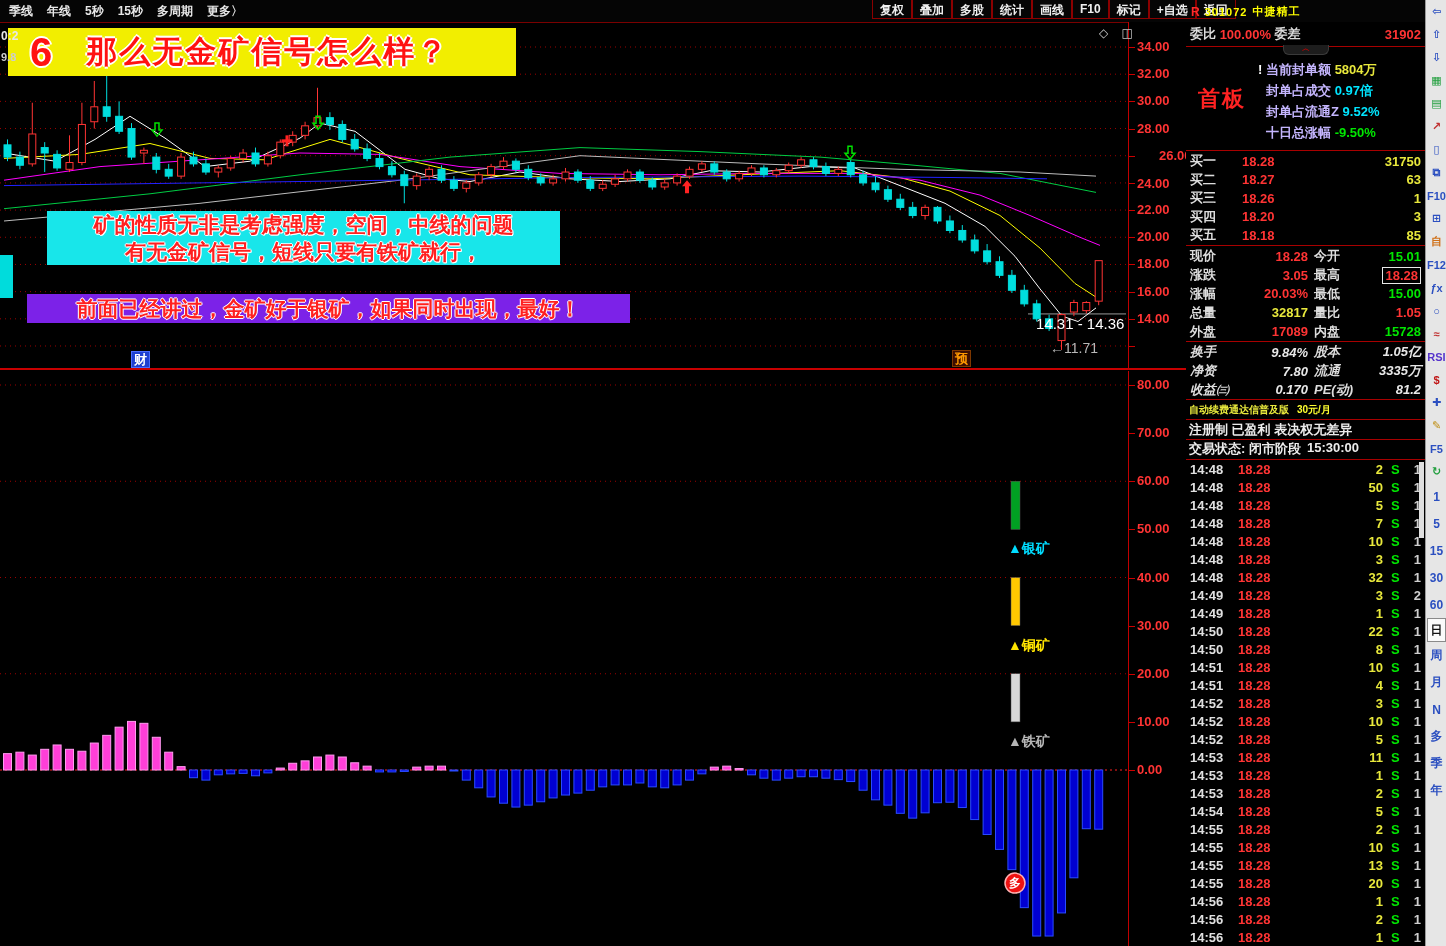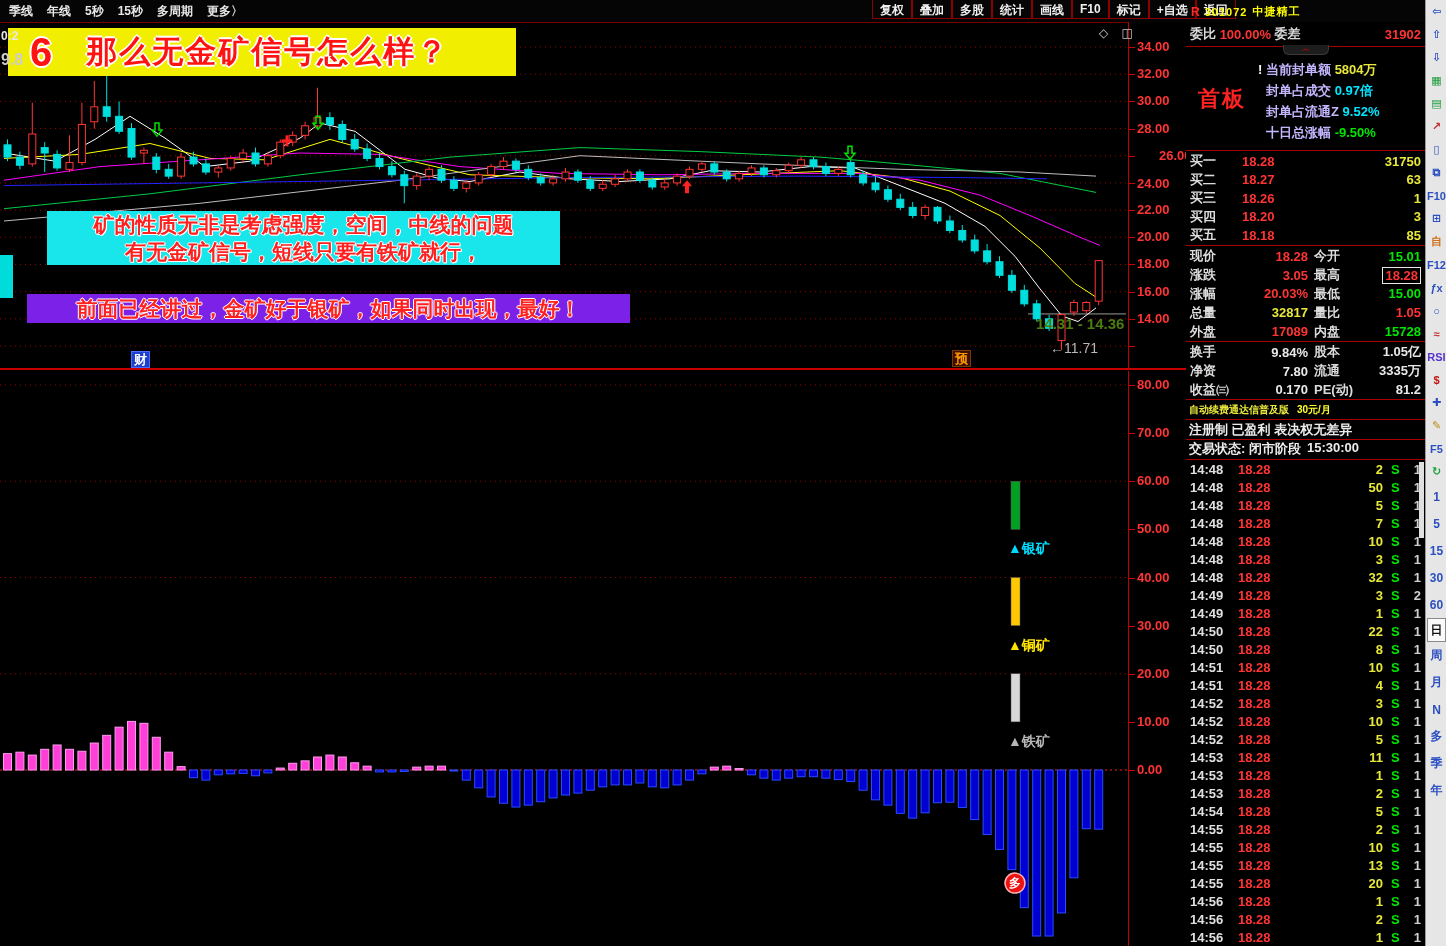--- a/index.html
+++ b/index.html
@@ -32,27 +32,27 @@
   #banner .num{color:#ff1212;font-size:40px;margin:0 34px 0 22px;
                text-shadow:-2px 0 #fff,2px 0 #fff,0 -2px #fff,0 2px #fff;}
   #banner .txt{color:#ff1212;font-size:31px;letter-spacing:2px;
                text-shadow:-2px 0 #fff,2px 0 #fff,0 -2px #fff,0 2px #fff;}
   #cyanbox{left:47px;top:211px;width:513px;height:54px;background:#18e6ea;color:#ff2020;
            font-size:21px;line-height:27px;text-align:center;
            text-shadow:-1px 0 #fff,1px 0 #fff,0 -1px #fff,0 1px #fff,1px 1px #fff;}
   #purplebox{left:27px;top:294px;width:603px;height:29px;background:#7c22e8;color:#ff2020;
              font-size:21px;line-height:29px;text-align:center;
              text-shadow:-1px 0 #fff,1px 0 #fff,0 -1px #fff,0 1px #fff;}
-  #rangenote{left:1036px;top:315px;color:#4d7c0f;font-size:15px;font-weight:bold;}
+  #rangenote{left:1036px;top:315px;color:#ffffff;font-size:15px;font-weight:normal;}
   #lownote{left:1050px;top:340px;color:#b8b8b8;font-size:14px;font-weight:normal;}
   .evtag{font-size:13px;line-height:15px;padding:0 2px;}
   #tag-cai{left:131px;top:351px;background:#1d3fd0;color:#fff;border:1px solid #4a6cff;}
   #tag-yu{left:952px;top:350px;background:#3c0e00;color:#ff9a00;border:1px solid #7e3700;}
   #frag1{left:1px;top:29px;color:#e8e8e8;font-size:12px;}
-  #frag2{left:1px;top:51px;color:#cdcdcd;font-size:16px;}
+  #frag2{left:1px;top:51px;color:#cdcdcd;font-size:11px;}
   #cyanfrag{left:0;top:255px;width:13px;height:43px;background:#00dcdc;}
   #winicons{left:1099px;top:26px;color:#c8c8c8;font-size:12px;letter-spacing:5px;}
   
   #panel{position:absolute;left:1186px;top:22px;width:239px;height:924px;background:#000;
          color:#dcdcdc;font-size:13px;overflow:hidden;}
   .sec{border-bottom:1px solid #a80000;box-sizing:border-box;position:relative;}
   #sec-weibi{height:25px;display:flex;align-items:center;padding:0 4px;}
   #sec-weibi .v{color:#ff3434;}
   #collapse-tab{position:absolute;left:97px;top:23px;width:44px;height:9px;background:#1d1d1d;
                 border:1px solid #3a3a3a;border-top:none;border-radius:0 0 6px 6px;color:#c00;
@@ -65,21 +65,21 @@
   #shouban-rows .lb{color:#c4b5fd;}
   #shouban-rows .ex{color:#fff;width:8px;}
   .c-yellow{color:#e8e83c;} .c-cyan{color:#00e5ff;} .c-green{color:#00e600;}
   .c-red{color:#ff3434;} .c-white{color:#e8e8e8;}
   #sec-bids{height:95px;padding-top:1px;}
   .bidrow{height:18.5px;display:flex;align-items:center;padding:0 4px;}
   .bidrow .bl{width:52px;color:#dcdcdc;}
   .bidrow .bp{width:70px;color:#ff3434;}
   .bidrow .bv{flex:1;text-align:right;color:#e8e83c;}
   #sec-quote{height:96px;padding-top:1px;}
-  #sec-quote2{height:58px;padding-top:1px;}
+  #sec-quote2{height:58px;padding-top:1px;font-style:italic;}
   .qrow{height:18.8px;display:flex;align-items:center;padding:0 4px;}
   .qrow .ql{width:44px;color:#dcdcdc;white-space:nowrap;}
   .qrow .qv{width:74px;text-align:right;padding-right:6px;white-space:nowrap;}
   .qrow .ql2{width:46px;color:#dcdcdc;white-space:nowrap;}
   .qrow .qv2{flex:1;text-align:right;white-space:nowrap;}
   .boxed{border:1px solid #e8e8e8;padding:0 2px;}
   #sec-promo{height:20px;display:flex;align-items:center;padding:0 3px;color:#e8e83c;font-size:10px;}
   #sec-promo .pv{margin-left:8px;color:#ffff30;}
   #sec-reg{height:20px;display:flex;align-items:center;padding:0 3px;color:#ececec;}
   #sec-status{height:20px;display:flex;align-items:flex-start;padding:0 3px;color:#ececec;}

